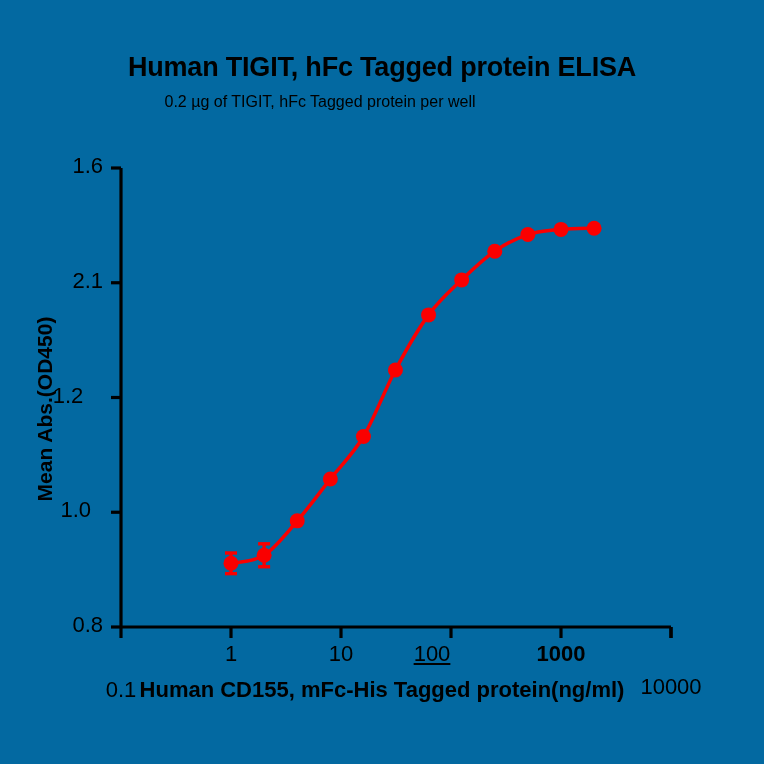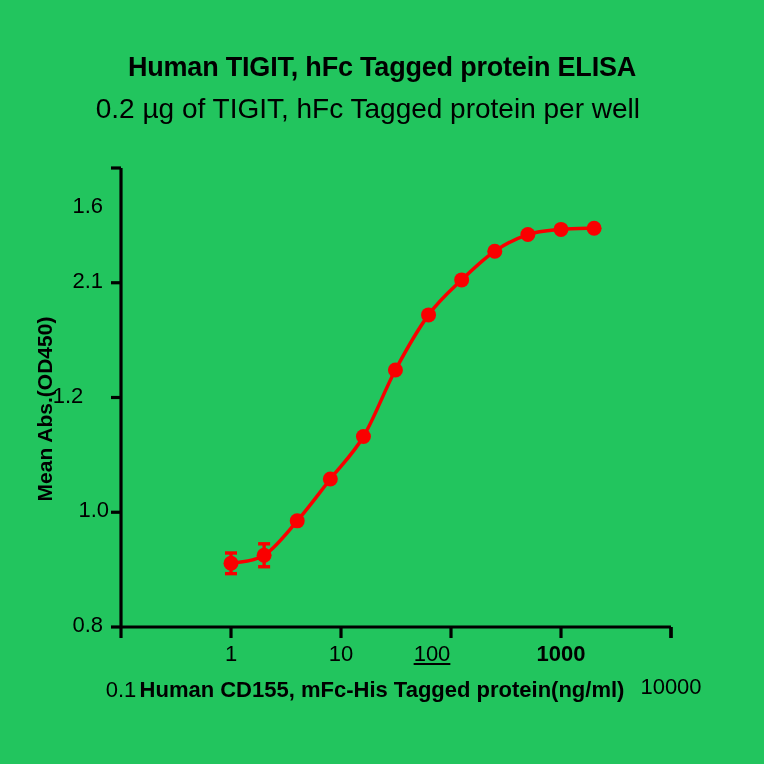--- a/index.html
+++ b/index.html
@@ -4,42 +4,42 @@
 <style>
   html, body {
     margin: 0;
     padding: 0;
     background: #ffffff;
   }
   #page {
     position: relative;
     width: 764px;
     height: 764px;
-    background: #22c55e;
+    background: #0369a1;
     font-family: "Liberation Sans", sans-serif;
     overflow: hidden;
   }
   #chart-title {
     position: absolute;
     top: 52px;
     left: 0;
     width: 764px;
     text-align: center;
     font-size: 27px;
     font-weight: bold;
     color: #000000;
     letter-spacing: -0.2px;
   }
   #chart-subtitle {
     position: absolute;
     top: 93px;
     left: 0;
     width: 640px;
-    text-align: right;
-    font-size: 28px;
+    text-align: center;
+    font-size: 16px;
     font-weight: normal;
     color: #000000;
   }
   #plot-area {
     position: absolute;
     left: 0;
     top: 0;
     width: 764px;
     height: 764px;
   }
@@ -136,24 +136,24 @@
           <circle cx="461.66" cy="279.88" r="7.5" fill="#FA0000"></circle>
           <circle cx="494.77" cy="251.19" r="7.5" fill="#FA0000"></circle>
           <circle cx="527.89" cy="234.56" r="7.5" fill="#FA0000"></circle>
           <circle cx="561.00" cy="229.39" r="7.5" fill="#FA0000"></circle>
           <circle cx="594.11" cy="228.24" r="7.5" fill="#FA0000"></circle>
         </g>
     </svg>
 
     <div id="y-tick-labels">
         <div class="y-tick-label" style="left: 33px; top: 612px;">0.8</div>
-        <div class="y-tick-label" style="left: 39px; top: 497.25px;">1.0</div>
+        <div class="y-tick-label" style="left: 21px; top: 497.25px;">1.0</div>
         <div class="y-tick-label" style="left: 33px; top: 382.5px; text-align: center;">1.2</div>
         <div class="y-tick-label" style="left: 33px; top: 267.75px;">2.1</div>
-        <div class="y-tick-label" style="left: 33px; top: 153px; margin-top: 40px;">1.6</div>
+        <div class="y-tick-label" style="left: 33px; top: 153px;">1.6</div>
       </div>
     <div id="x-tick-labels">
         <div class="x-tick-label" style="left: 61px; top: 641px; margin-top: 36px;">0.1</div>
         <div class="x-tick-label" style="left: 171px; top: 641px;">1</div>
         <div class="x-tick-label" style="left: 281px; top: 641px;">10</div>
         <div class="x-tick-label" style="left: 372px; top: 641px; text-decoration: underline;">100</div>
         <div class="x-tick-label" style="left: 501px; top: 641px; font-weight: bold;">1000</div>
         <div class="x-tick-label" style="left: 611px; top: 674px;">10000</div>
       </div>
 

